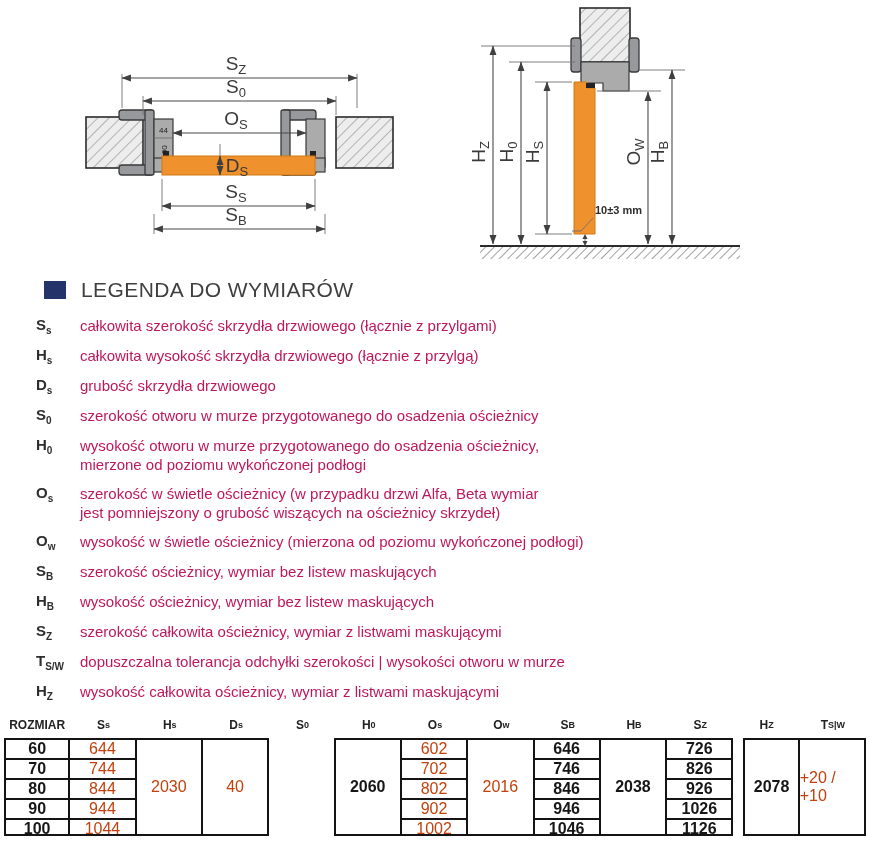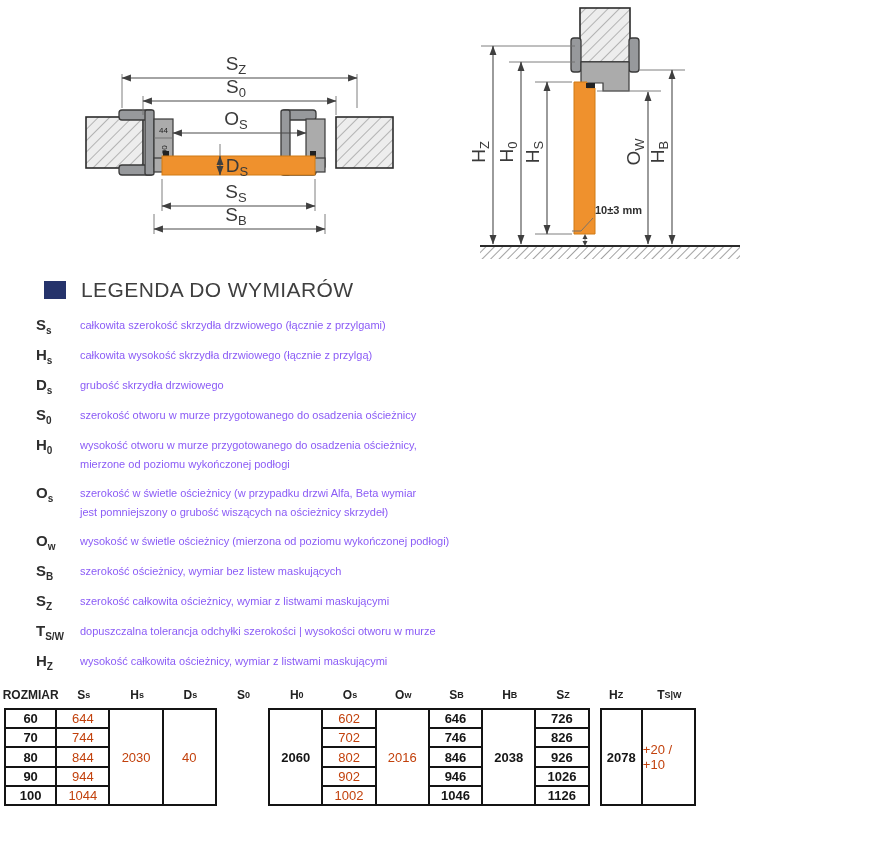--- a/index.html
+++ b/index.html
@@ -23,32 +23,32 @@
   .gapnote { font-family: "Liberation Sans", sans-serif; font-size: 11px; font-weight: bold; fill: #2e2e2e; }
 
   
   .legend-title-row { display: flex; align-items: center; gap: 15px; margin: 10px 0 14px 44px; }
   .legend-square { width: 22px; height: 18px; background: #25336B; }
   .legend-title { font-size: 21px; color: #3f3f3f; letter-spacing: 0.4px; }
   .legend-list { margin-left: 36px; }
   .leg-row { display: flex; margin-bottom: 10px; }
   .leg-sym { width: 44px; font-weight: bold; font-size: 15px; color: #2e2e2e; flex: 0 0 44px; }
   .leg-sym sub { font-size: 10px; }
-  .leg-desc { font-size: 11px; line-height: 19px; color: #8b5cf6; }
+  .leg-desc { font-size: 15px; line-height: 19px; color: #be185d; }
 
   
-  .size-table { display: flex; width: 692px; margin: 10px 4px 0 4px; }
+  .size-table { display: flex; width: 862px; margin: 10px 4px 0 4px; }
   .tcol { flex: 1; min-width: 0; }
   .th { height: 26px; display: flex; align-items: center; justify-content: center;
         font-weight: bold; font-size: 12px; color: #222; }
   .th sub { font-size: 9px; }
   .tbody { border: 2px solid #141414; height: 98px; display: flex; flex-direction: column; margin-left: -2px; }
   .tcol:first-child .tbody { margin-left: 0; }
   .tcol.gap .tbody { margin-left: 10px; }
-  .cell { flex: 1; display: flex; align-items: center; justify-content: center; font-size: 13px; }
+  .cell { flex: 1; display: flex; align-items: center; justify-content: center; font-size: 16px; }
   .rows .cell { border-bottom: 2px solid #141414; }
   .rows .cell:last-child { border-bottom: none; }
   .tbody.bold .cell { font-weight: bold; color: #161616; }
   .tbody.gray .cell { color: #c2410c; }
 </style>
 </head>
 <body>
 
 <div class="diagrams">
 
@@ -211,20 +211,24 @@
     </div>
     <div class="leg-row">
       <span class="leg-sym">O<sub>w</sub></span>
       <span class="leg-desc">wysokość w świetle ościeżnicy (mierzona od poziomu wykończonej podłogi)</span>
     </div>
     <div class="leg-row">
       <span class="leg-sym">S<sub>B</sub></span>
       <span class="leg-desc">szerokość ościeżnicy, wymiar bez listew maskujących</span>
     </div>
     <div class="leg-row">
+      <span class="leg-sym">H<sub>B</sub></span>
+      <span class="leg-desc">wysokość ościeżnicy, wymiar bez listew maskujących</span>
+    </div>
+    <div class="leg-row">
       <span class="leg-sym">S<sub>Z</sub></span>
       <span class="leg-desc">szerokość całkowita ościeżnicy, wymiar z listwami maskującymi</span>
     </div>
     <div class="leg-row">
       <span class="leg-sym">T<sub>S/W</sub></span>
       <span class="leg-desc">dopuszczalna tolerancja odchyłki szerokości | wysokości otworu w murze</span>
     </div>
     <div class="leg-row">
       <span class="leg-sym">H<sub>Z</sub></span>
       <span class="leg-desc">wysokość całkowita ościeżnicy, wymiar z listwami maskującymi</span>

